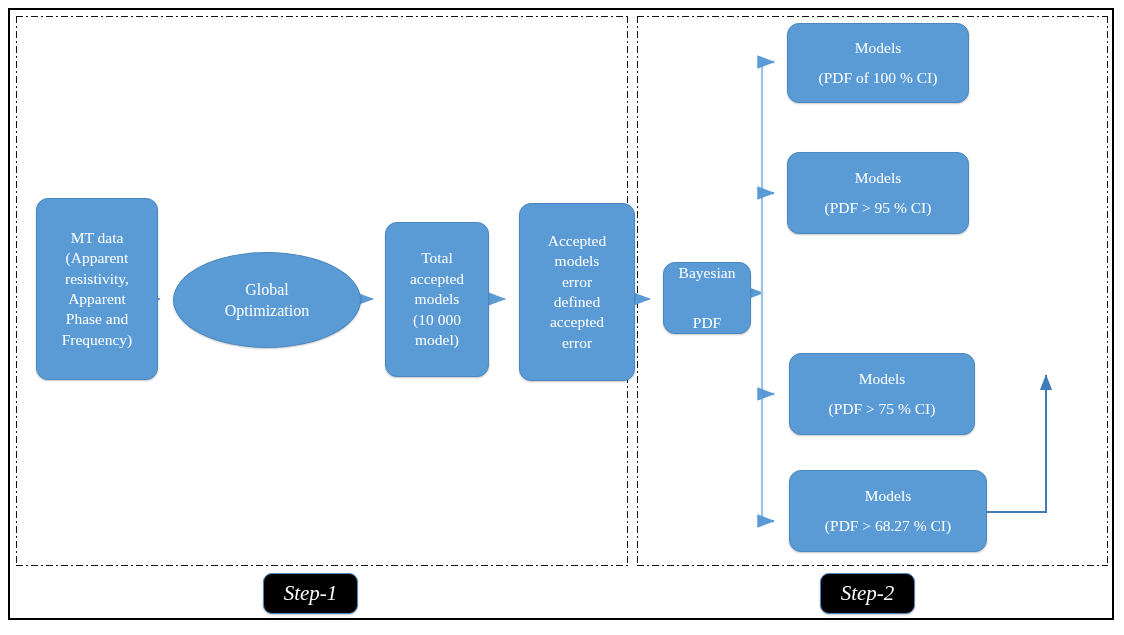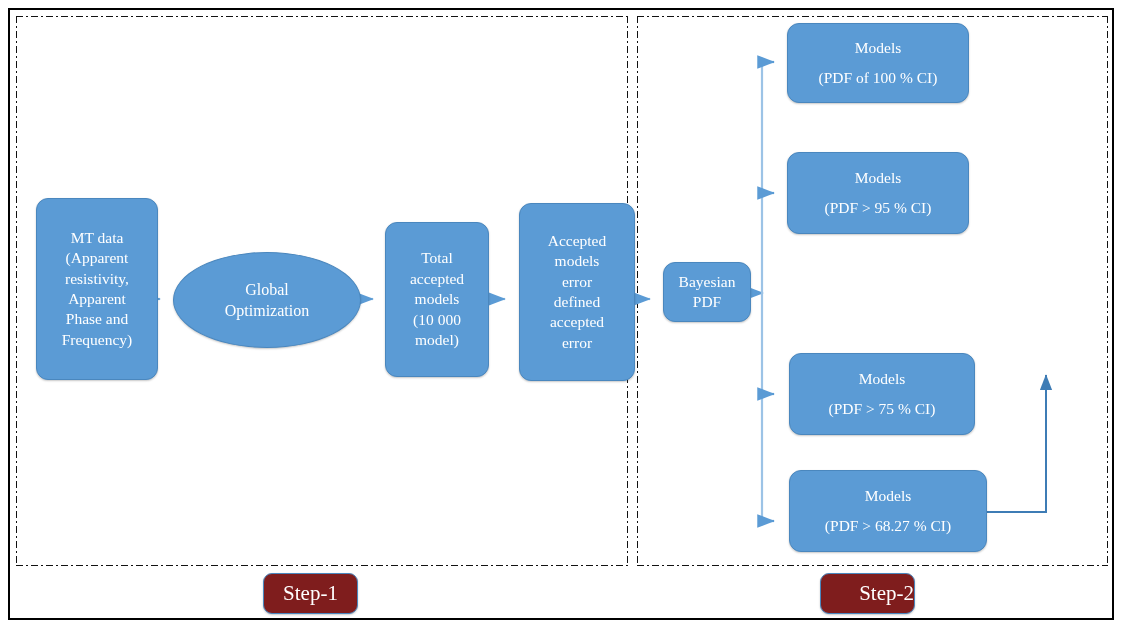--- a/index.html
+++ b/index.html
@@ -76,29 +76,30 @@
     top: 0;
     width: 1124px;
     height: 635px;
     pointer-events: none;
   }
 
   
   .step-chip {
     position: absolute;
     box-sizing: border-box;
-    background: #7f1d1d;
+    background: #000000;
     border: 1px solid #4A87BE;
     border-radius: 9px;
     color: #ffffff;
     display: flex;
     align-items: center;
     justify-content: center;
     font-size: 21px;
     box-shadow: 0 1px 2px rgba(0,0,0,0.22);
+    font-style: italic;
   }
 </style>
 </head>
 <body>
 
 <div id="canvas">
 
   <div class="outer-frame"></div>
 
   <div class="dashdot" style="left:16px; top:16px; width:612px; height:550px;"></div>
@@ -162,21 +163,21 @@
 
   <div class="node rounded" style="left:507px; top:203px; width:116px; height:178px; font-size:15.5px;">
     <span class="line">Accepted</span>
     <span class="line">models</span>
     <span class="line">error</span>
     <span class="line">defined</span>
     <span class="line">accepted</span>
     <span class="line">error</span>
   </div>
 
-  <div class="node rounded" style="left:651px; top:262px; width:88px; height:60px; font-size:15.5px;">
+  <div class="node rounded" style="left:651px; top:262px; width:88px; height:72px; font-size:15.5px;justify-content:space-between;">
     <span class="line">Bayesian</span>
     <span class="line">PDF</span>
   </div>
 
   <div class="node rounded" style="left:775px; top:23px; width:182px; height:80px; font-size:15.5px; gap:9px;">
     <span class="line">Models</span>
     <span class="line">(PDF of 100 % CI)</span>
   </div>
 
   <div class="node rounded" style="left:775px; top:152px; width:182px; height:82px; font-size:15.5px; gap:9px;">
@@ -192,17 +193,17 @@
   <div class="node rounded" style="left:777px; top:470px; width:198px; height:82px; font-size:15.5px; gap:9px;">
     <span class="line">Models</span>
     <span class="line">(PDF &gt; 68.27 % CI)</span>
   </div>
 
 
   <div class="step-chip" style="left:263px; top:573px; width:95px; height:41px;">
     <span>Step-1</span>
   </div>
 
-  <div class="step-chip" style="left:820px; top:573px; width:95px; height:41px;justify-content:flex-end;">
+  <div class="step-chip" style="left:820px; top:573px; width:95px; height:41px;">
     <span>Step-2</span>
   </div>
 
 </div>
 
 </body></html>

